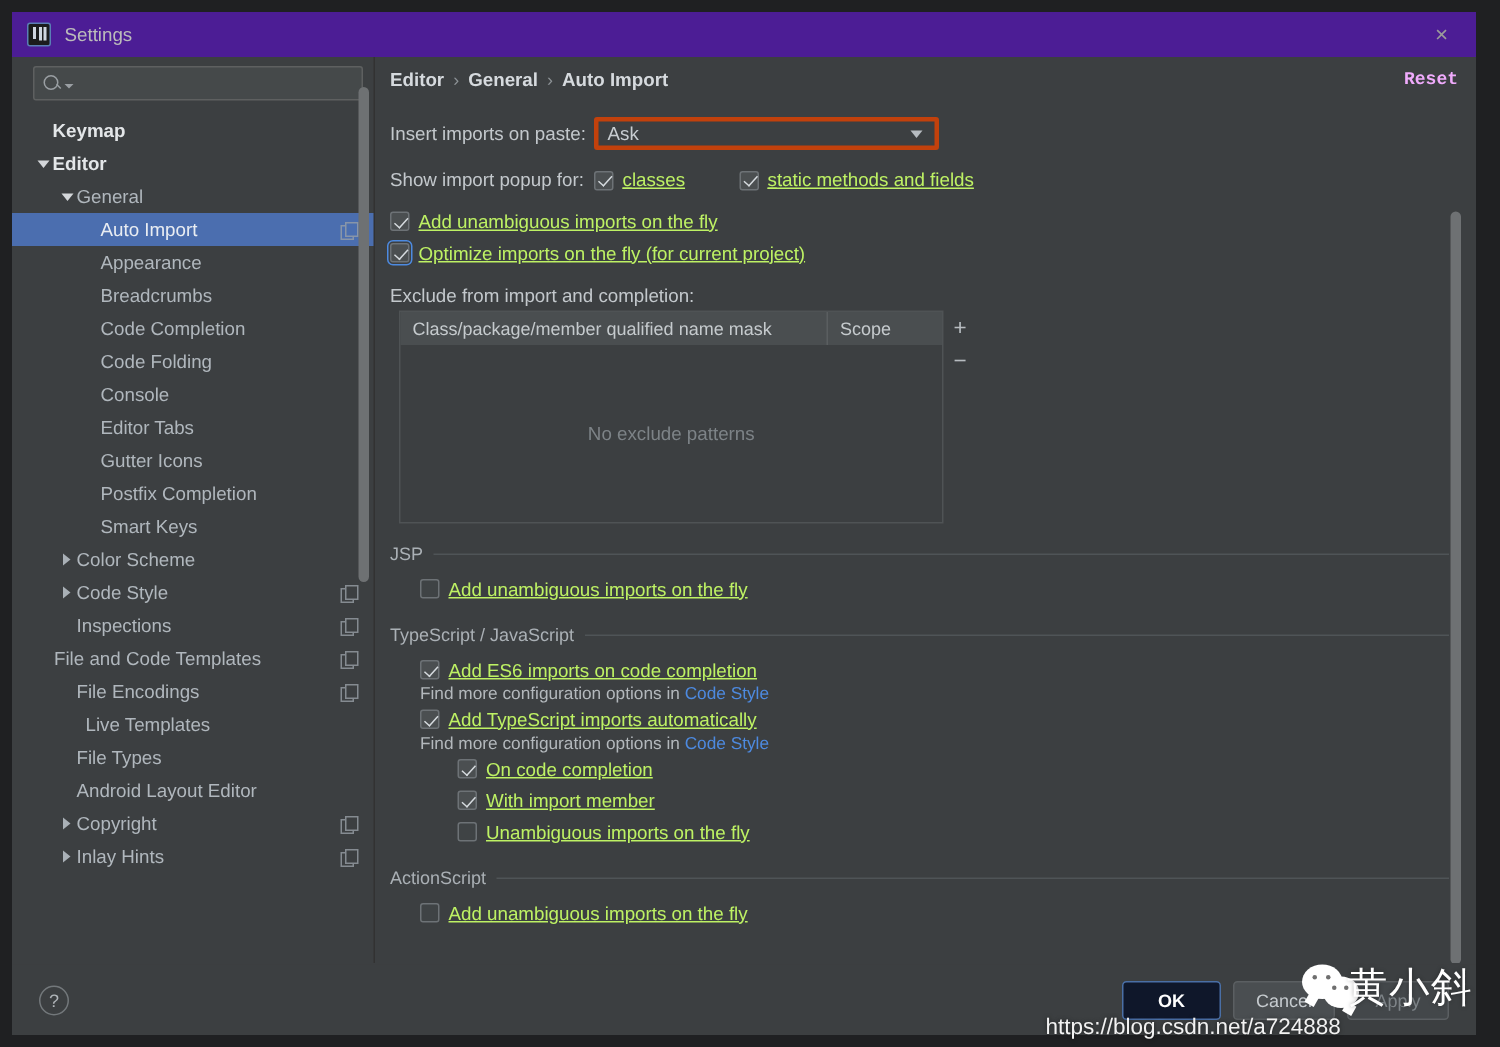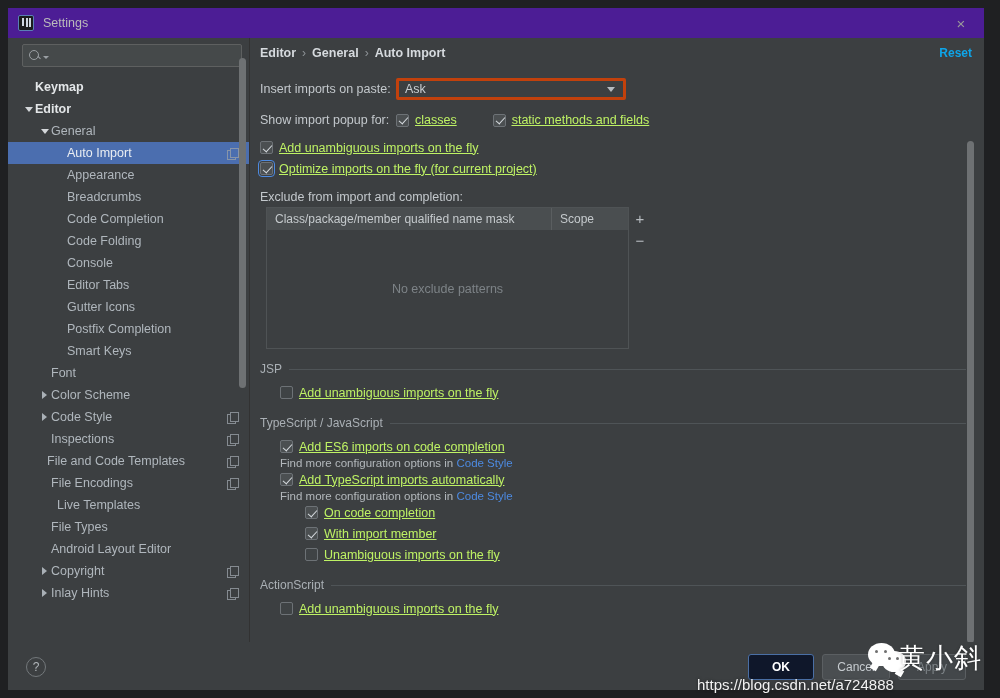--- a/index.html
+++ b/index.html
@@ -144,22 +144,22 @@
     flex: 1; background: #3c3f41; position: relative;
     display: flex; flex-direction: column; min-width: 0;
   }
   .crumb-bar {
     height: 29px; display: flex; align-items: center;
     padding: 0 12px 0 10px; flex: none;
   }
   .crumb { font-size: 12.5px; color: #d6dade; font-weight: bold; }
   .crumb-sep { font-size: 12px; color: #8d9296; margin: 0 6px; }
   .reset-link {
-    margin-left: auto; font-size: 12px; color: #0ea5e9;
-    font-weight: bold; cursor: pointer;
+    margin-left: auto; font-size: 12px; color: #f0abfc;
+    font-weight: bold; cursor: pointer; font-family: Liberation Mono, monospace;
   }
 
   .pane {
     flex: 1; position: relative; overflow: hidden;
     padding: 6px 0 0 10px;
   }
   .row { display: flex; align-items: center; }
 
   .lbl { font-size: 12.5px; color: #bef264; text-decoration: underline; }
   .u { text-decoration: underline; }
@@ -365,38 +365,34 @@
             </div>
             <div class="tree-row" style="padding-left: 46px;">
               <span class="tree-arrow"></span>
               <span class="tree-label">Postfix Completion</span>
             </div>
             <div class="tree-row" style="padding-left: 46px;">
               <span class="tree-arrow"></span>
               <span class="tree-label">Smart Keys</span>
             </div>
             <div class="tree-row" style="padding-left: 30px;">
-              <span class="tree-arrow"></span>
-              <span class="tree-label">Font</span>
-            </div>
-            <div class="tree-row" style="padding-left: 30px;">
               <span class="tree-arrow collapsed"></span>
               <span class="tree-label">Color Scheme</span>
             </div>
             <div class="tree-row" style="padding-left: 30px;">
               <span class="tree-arrow collapsed"></span>
               <span class="tree-label">Code Style</span>
               <span class="copy-badge"></span>
             </div>
             <div class="tree-row" style="padding-left: 30px;">
               <span class="tree-arrow"></span>
               <span class="tree-label">Inspections</span>
               <span class="copy-badge"></span>
             </div>
-            <div class="tree-row" style="padding-left: 26px;">
+            <div class="tree-row" style="padding-left: 15px;">
               <span class="tree-arrow"></span>
               <span class="tree-label">File and Code Templates</span>
               <span class="copy-badge"></span>
             </div>
             <div class="tree-row" style="padding-left: 30px;">
               <span class="tree-arrow"></span>
               <span class="tree-label">File Encodings</span>
               <span class="copy-badge"></span>
             </div>
             <div class="tree-row" style=" margin-left: 36px;">

